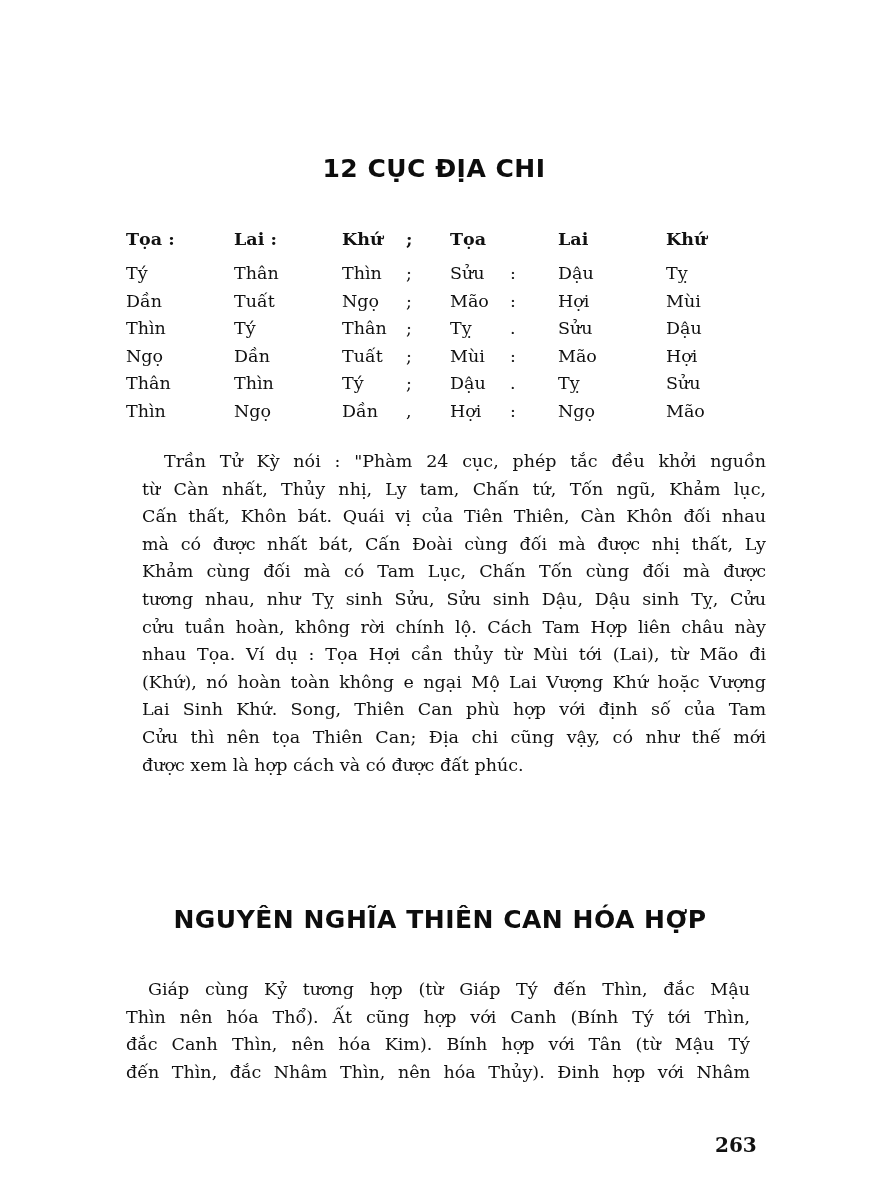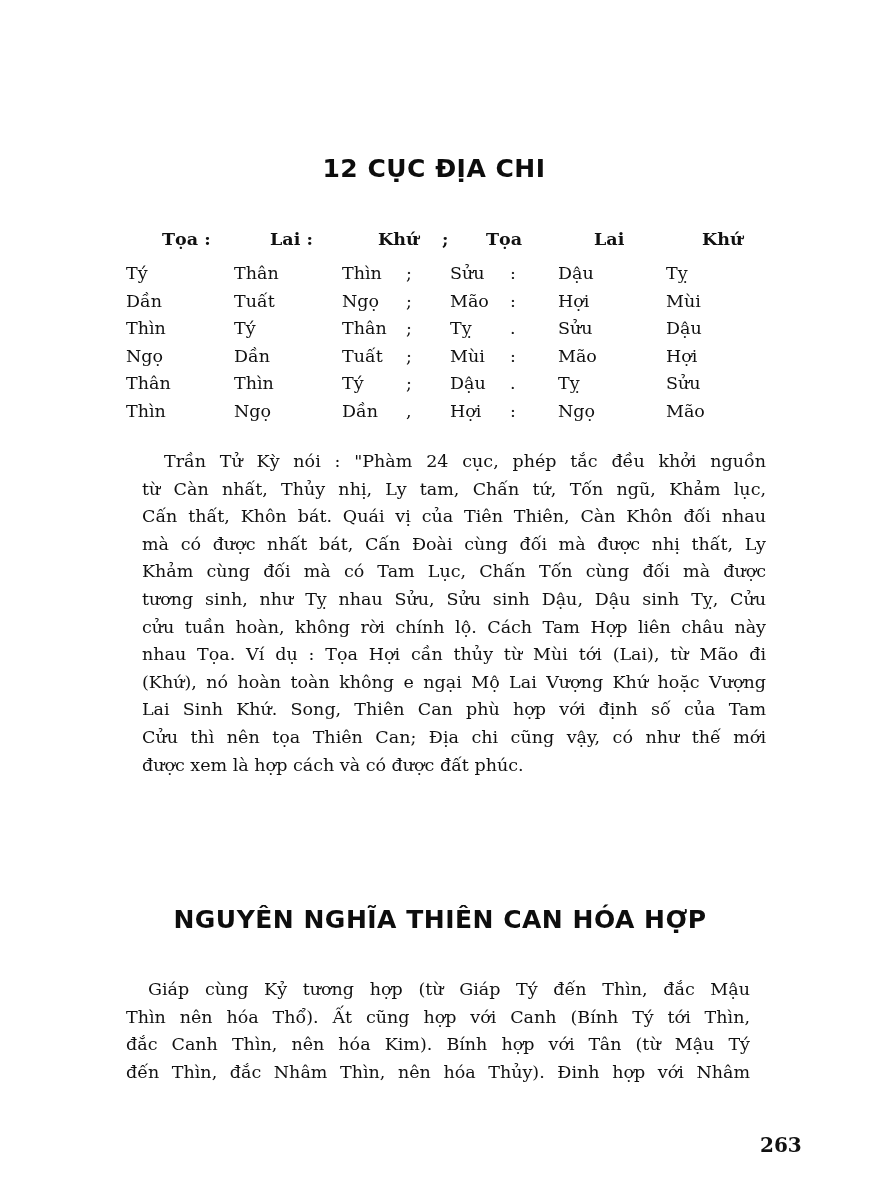--- a/index.html
+++ b/index.html
@@ -40,21 +40,21 @@
       left: 126px;
       top: 226px;
       width: 640px;
       font-size: 17.5px;
       line-height: 27.5px;
     }
     .trow {
       position: relative;
       height: 27.5px;
     }
-    .trow.header { font-weight: bold; height: 34px; margin-left: 36px; }
+    .trow.header { font-weight: bold; height: 34px; }
     .cell { position: absolute; top: 0; white-space: nowrap; }
     .c0 { left: 0px; }
     .c1 { left: 108px; text-align: center; }
     .c2 { left: 216px; }
     .s1 { left: 280px; }
     .c3 { left: 324px; }
     .s2 { left: 384px; }
     .c4 { left: 432px; }
     .c5 { left: 540px; }
 
@@ -79,21 +79,20 @@
     #para-2 { top: 976px; }
 
     .page-number {
       position: absolute;
       left: 715px;
       top: 1133px;
       font-family: "DejaVu Serif", "Liberation Serif", serif;
       font-weight: bold;
       font-size: 20px;
       color: #111;
-      margin-left: 45px;
     }
   </style>
 </head>
 <body>
 
 <div class="page">
 
   <h1 id="title-1" class="section-title">12 CỤC ĐỊA CHI</h1>
 
   <div class="table">
@@ -169,21 +168,21 @@
       <span class="cell c5">Mão</span>
     </div>
   </div>
 
   <div id="para-1" class="para">
     <span class="line indent">Trần Tử Kỳ nói : "Phàm 24 cục, phép tắc đều khởi nguồn</span>
     <span class="line">từ Càn nhất, Thủy nhị, Ly tam, Chấn tứ, Tốn ngũ, Khảm lục,</span>
     <span class="line">Cấn thất, Khôn bát. Quái vị của Tiên Thiên, Càn Khôn đối nhau</span>
     <span class="line">mà có được nhất bát, Cấn Đoài cùng đối mà được nhị thất, Ly</span>
     <span class="line">Khảm cùng đối mà có Tam Lục, Chấn Tốn cùng đối mà được</span>
-    <span class="line">tương sinh, như Tỵ nhau Sửu, Sửu sinh Dậu, Dậu sinh Tỵ, Cửu</span>
+    <span class="line">tương nhau, như Tỵ sinh Sửu, Sửu sinh Dậu, Dậu sinh Tỵ, Cửu</span>
     <span class="line">cửu tuần hoàn, không rời chính lộ. Cách Tam Hợp liên châu này</span>
     <span class="line">nhau Tọa. Ví dụ : Tọa Hợi cần thủy từ Mùi tới (Lai), từ Mão đi</span>
     <span class="line">(Khứ), nó hoàn toàn không e ngại Mộ Lai Vượng Khứ hoặc Vượng</span>
     <span class="line">Lai Sinh Khứ. Song, Thiên Can phù hợp với định số của Tam</span>
     <span class="line">Cửu thì nên tọa Thiên Can; Địa chi cũng vậy, có như thế mới</span>
     <span class="line last">được xem là hợp cách và có được đất phúc.</span>
   </div>
 
   <h1 id="title-2" class="section-title">NGUYÊN NGHĨA THIÊN CAN HÓA HỢP</h1>
 

